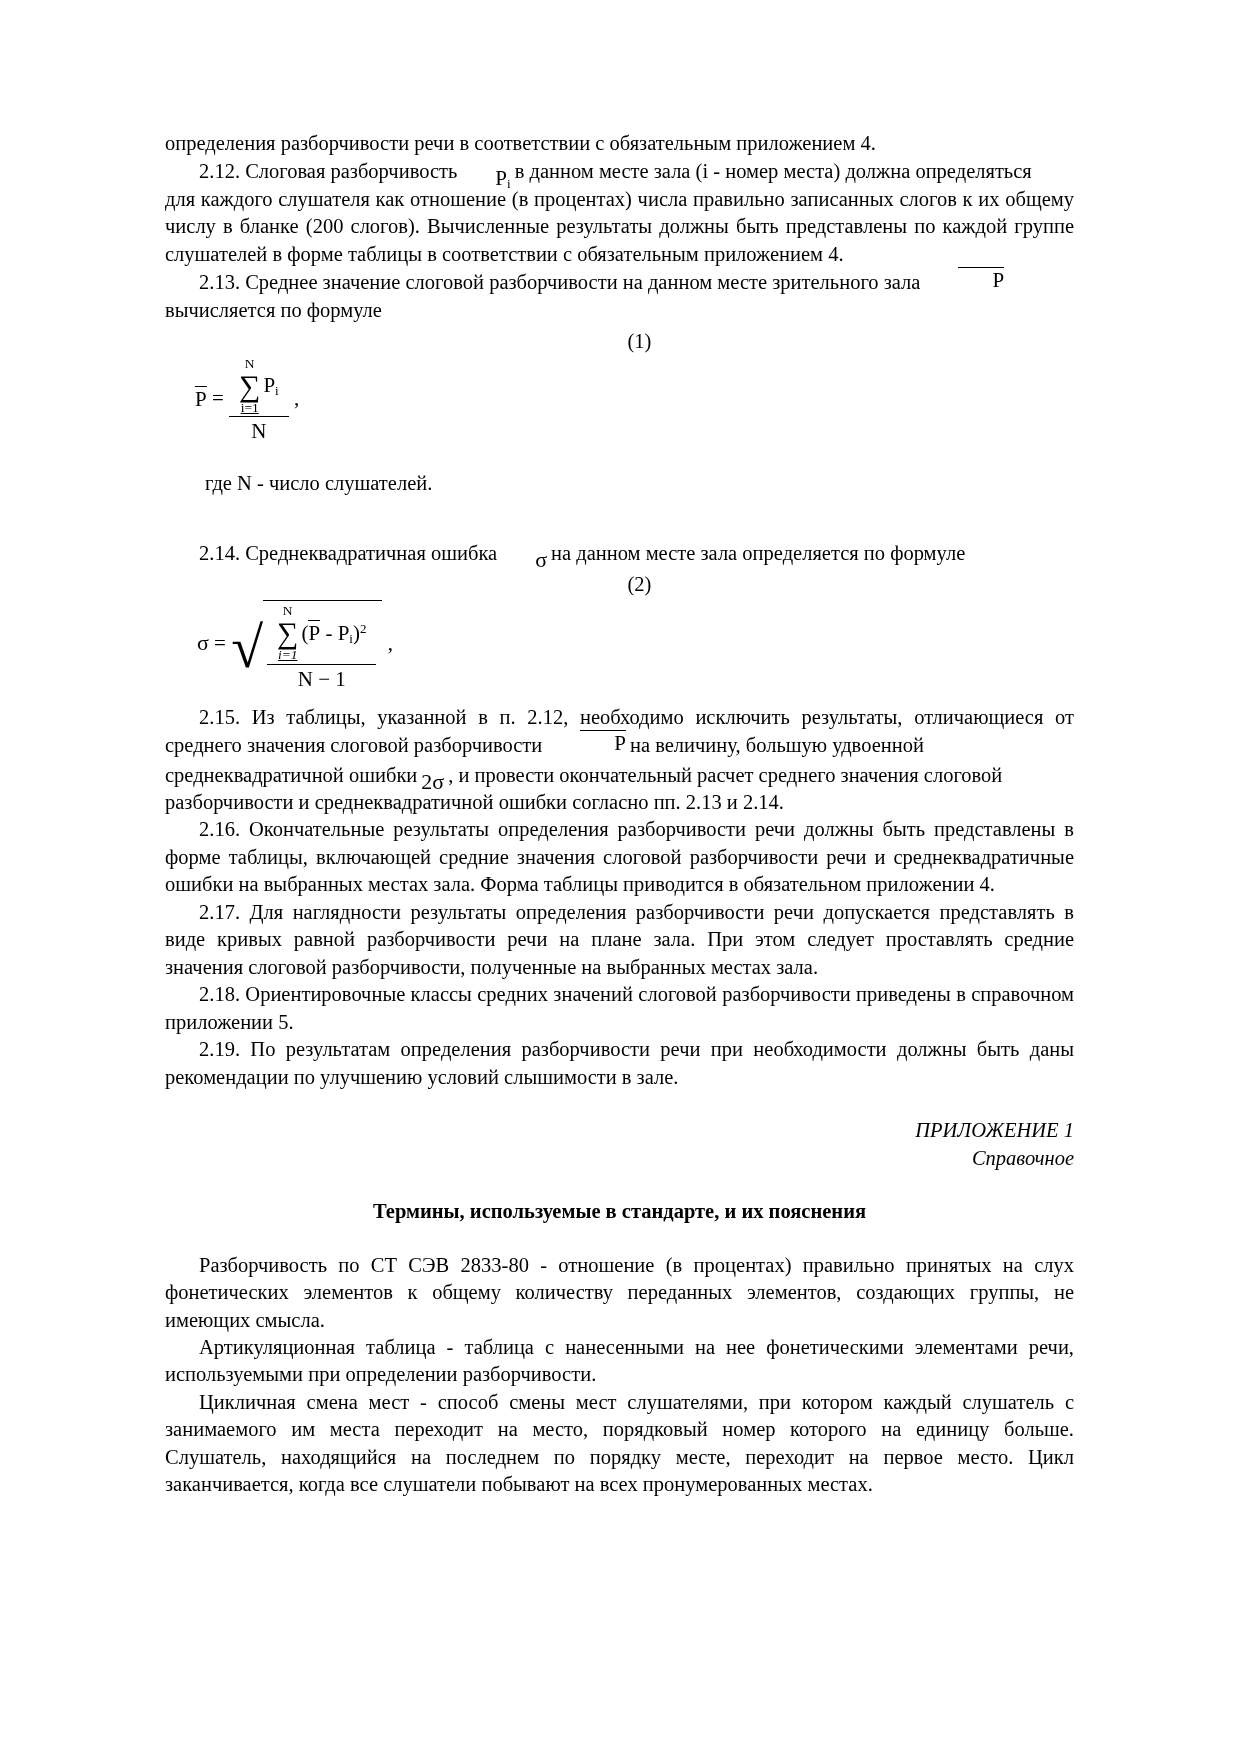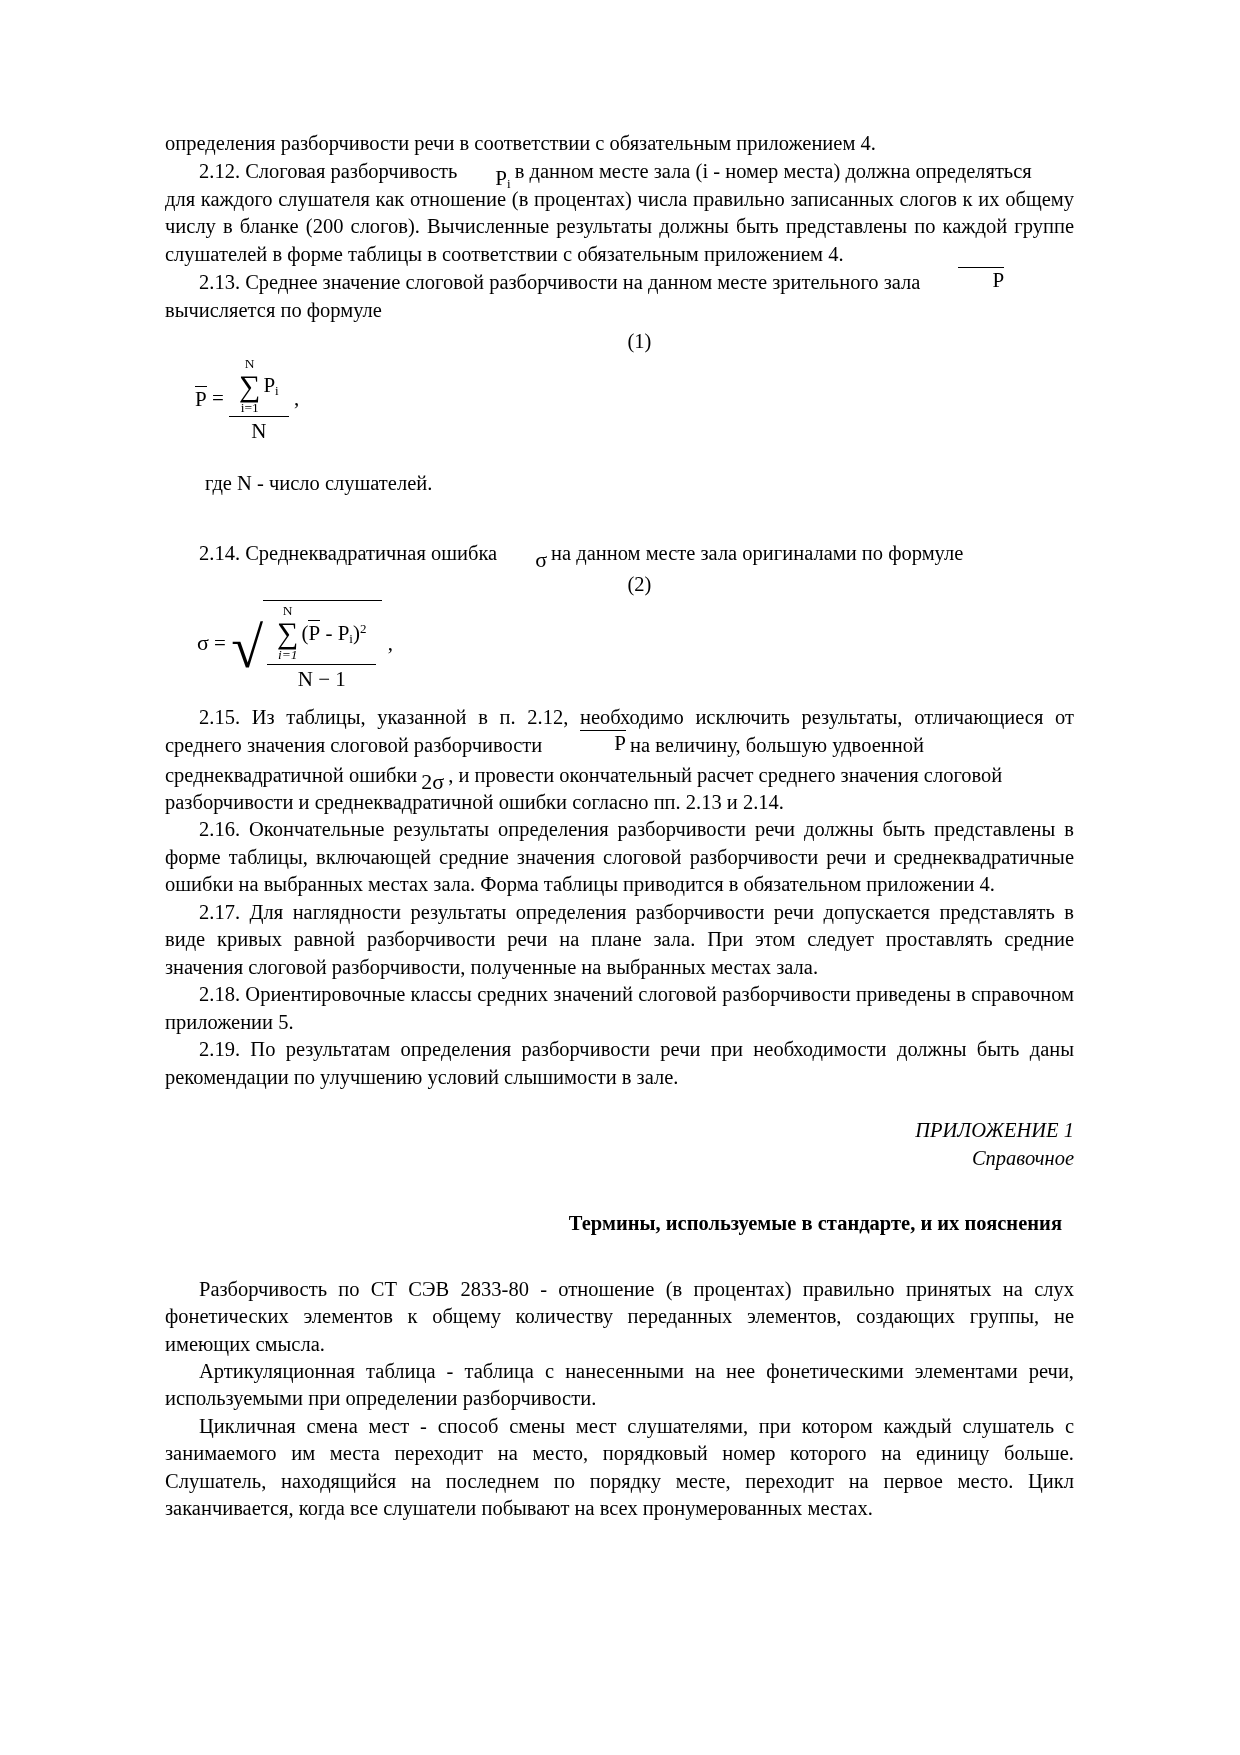--- a/index.html
+++ b/index.html
@@ -69,20 +69,21 @@
   }
   .sum .sigma-glyph {
     display: block;
     font-size: 30px;
     line-height: 0.95;
   }
   .sum .lim-bot {
     display: block;
     font-size: 13.5px;
     line-height: 1.1;
+    text-decoration: underline;
   }
   .sum-body {
     display: inline-block;
     vertical-align: middle;
     font-size: 21px;
     padding-left: 3px;
   }
   sub.idx {
     font-size: 13px;
     vertical-align: -3px;
@@ -134,24 +135,24 @@
   .spacer-s { height: 12px; }
   .spacer-m { height: 26px; }
   .spacer-l { height: 40px; }
   .right-block {
     text-align: right;
     font-size: 20.5px;
     line-height: 1.34;
     font-style: italic;
   }
   .center-head {
-    text-align: right;
+    text-align: center;
     font-weight: bold;
     font-size: 20.5px;
-    margin: 12px;
+    margin: 0;
   }
   .sigma-inline {
     font-size: 22px;
   }
 </style>
 </head>
 <body>
 
 <div class="page">
 
@@ -183,21 +184,21 @@
     </span>
     <span>,</span>
   </div>
 
   <div class="spacer-m"></div>
 
   <p style="text-indent: 40px;">где N - число слушателей.</p>
 
   <div class="spacer-l"></div>
 
-  <p class="indent"><span>2.14. Среднеквадратичная ошибка</span><span class="inline-sym sigma-inline">σ</span><span>на данном месте зала оригиналами по формуле</span></p>
+  <p class="indent"><span>2.14. Среднеквадратичная ошибка</span><span class="inline-sym sigma-inline">σ</span><span>на данном месте зала определяется по формуле</span></p>
 
   <div class="formula-num">(2)</div>
 
   <div class="formula-block" style="padding-left:32px;">
     <span class="sigma-inline">σ</span>
     <span>=</span>
     <span class="radical">
       <span class="sign">√</span><span class="under">
         <span class="frac">
           <span class="num">

